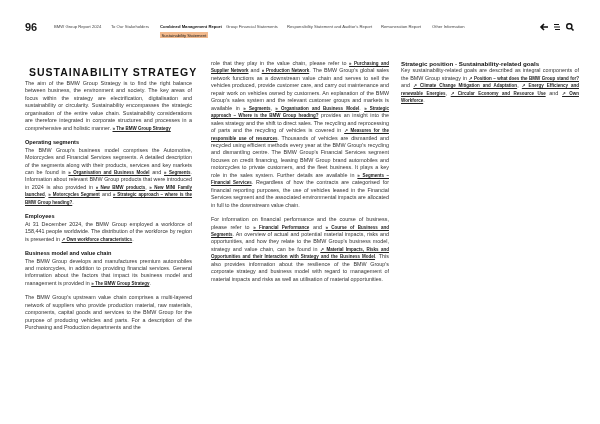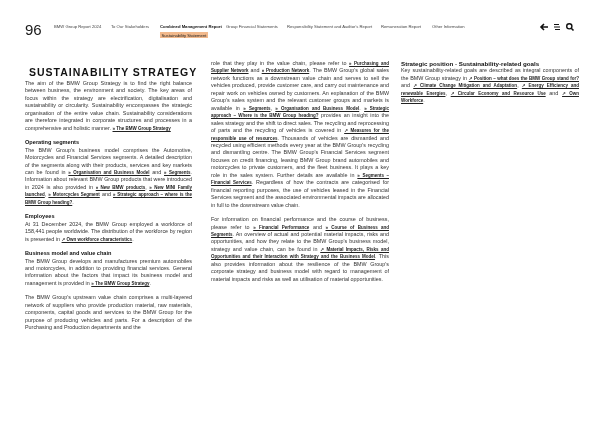--- a/index.html
+++ b/index.html
@@ -1,19 +1,19 @@
 <!DOCTYPE html>
 <html><head>
 <meta charset="utf-8">
 <style>
   html, body { margin:0; padding:0; }
   body { width:600px; height:424px; background:#ffffff; position:relative; overflow:hidden;
          font-family:"Liberation Sans", sans-serif; color:#262626; }
   .topbar { position:absolute; left:0; top:0; width:600px; height:45px; }
-  .pagenum { position:absolute; left:25px; top:21px; font-size:15px; font-weight:normal; color:#1a1a1a; }
+  .pagenum { position:absolute; left:25px; top:21px; font-size:11px; font-weight:bold; color:#1a1a1a; }
   .nav { position:absolute; top:24px; font-size:4.2px; color:#444; white-space:nowrap; }
   .nav.active { font-weight:bold; color:#111; }
   .subnav { position:absolute; left:160px; top:32px; font-size:4.2px; background:#f2b98c; color:#222; padding:0.5px 1.5px; white-space:nowrap; }
   .icon { position:absolute; top:22px; width:10px; height:10px; }
   .col { position:absolute; font-size:5.4px; line-height:7.45px; color:#333; text-align:justify; }
   .col p { margin:0; }
   .col .gap { height:7px; }
   h1 { position:absolute; left:25px; top:62px; margin:4px; font-size:10.5px; letter-spacing:1px; font-weight:bold; color:#111; }
   .h3 { font-weight:bold; color:#111; font-size:5.6px; }
   .h3b { font-weight:bold; color:#111; font-size:6.2px; }

